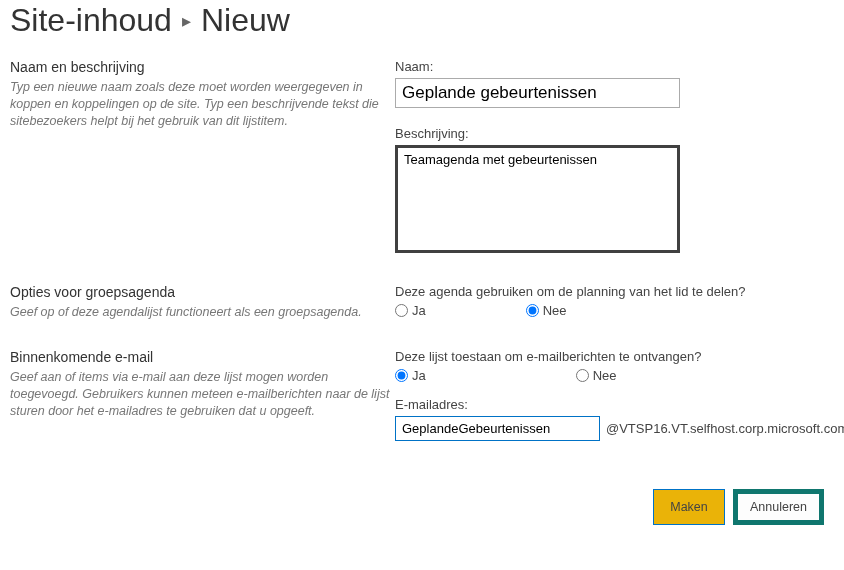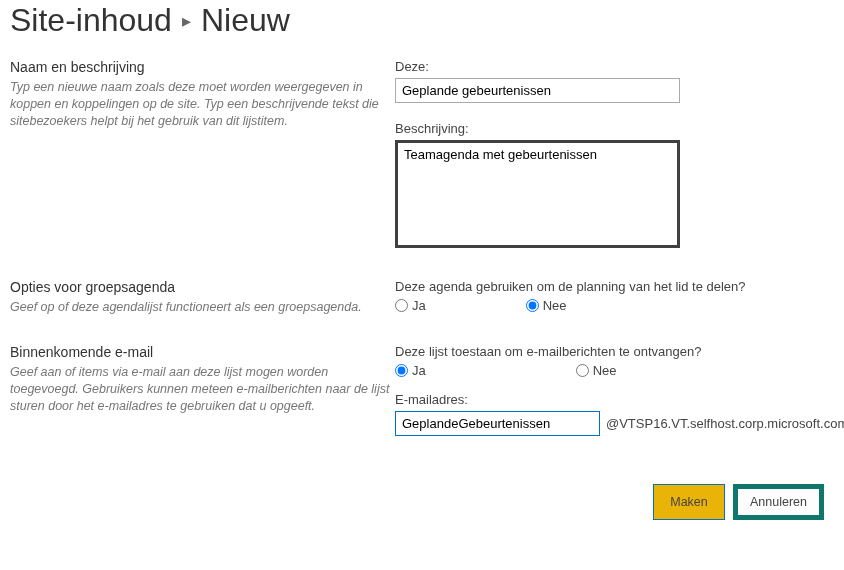--- a/index.html
+++ b/index.html
@@ -56,21 +56,21 @@
     }
     .field-label {
       color: #444;
       font-size: 13px;
       margin-bottom: 4px;
       display: block;
     }
     .text-input {
       width: 285px;
       padding: 4px 6px;
-      font-size: 13px;
+      font-size: 17px;
       border: 1px solid #ababab;
       font-family: inherit;
     }
     .textarea-input {
       width: 285px;
       height: 108px;
       padding: 4px 6px;
       font-size: 13px;
       border: 3px solid #404040;
       resize: none;
@@ -141,21 +141,21 @@
 
 <div class="form-area">
 
   <div class="form-row">
     <div class="col-left">
       <div class="section-title">Naam en beschrijving</div>
       <div class="section-desc">Typ een nieuwe naam zoals deze moet worden weergegeven in koppen en koppelingen op de site. Typ een beschrijvende tekst die sitebezoekers helpt bij het gebruik van dit lijstitem.</div>
     </div>
     <div class="col-right">
       <div class="gap-below">
-        <label class="field-label">Deze:</label>
+        <label class="field-label">Naam:</label>
         <input type="text" class="text-input" value="Geplande gebeurtenissen" style="">
       </div>
       <div>
         <label class="field-label">Beschrijving:</label>
         <textarea class="textarea-input" style="">Teamagenda met gebeurtenissen</textarea>
       </div>
     </div>
   </div>
 
   <div class="form-row">

